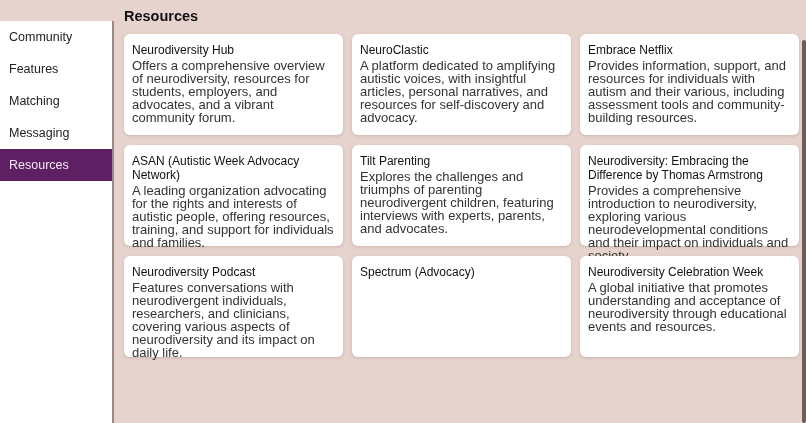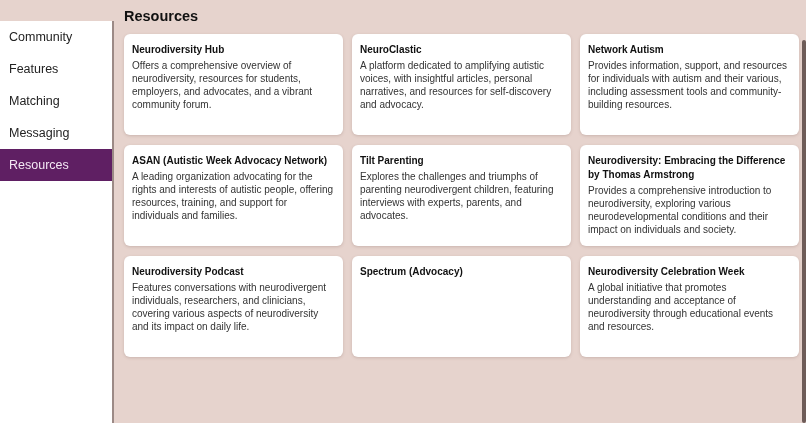--- a/index.html
+++ b/index.html
@@ -41,25 +41,25 @@
     grid-auto-rows: 101px;
     column-gap: 9px; row-gap: 10px;
   }
   .card {
     background: #ffffff;
     border-radius: 6px;
     padding: 9px 8px;
     box-shadow: 0 1px 3px rgba(120, 90, 85, 0.25);
   }
   .card-title {
-    font-size: 10px; font-weight: bold; color: #111;
+    font-size: 12px; font-weight: normal; color: #111;
     line-height: 14px; margin-bottom: 2px;
   }
   .card-desc {
-    font-size: 10px; color: #333; line-height: 13px;
+    font-size: 13px; color: #333; line-height: 13px;
   }
   .scrollbar {
     position: absolute; right: 0; top: 40px;
     width: 4px; height: 383px;
     background: #6e5c58;
     border-radius: 2px;
   }
 </style>
 </head>
 <body>
@@ -77,21 +77,21 @@
   <div class="grid">
     <div class="card">
       <div class="card-title">Neurodiversity Hub</div>
       <div class="card-desc">Offers a comprehensive overview of neurodiversity, resources for students, employers, and advocates, and a vibrant community forum.</div>
     </div>
     <div class="card">
       <div class="card-title">NeuroClastic</div>
       <div class="card-desc">A platform dedicated to amplifying autistic voices, with insightful articles, personal narratives, and resources for self-discovery and advocacy.</div>
     </div>
     <div class="card">
-      <div class="card-title">Network Autism</div>
+      <div class="card-title">Embrace Netflix</div>
       <div class="card-desc">Provides information, support, and resources for individuals with autism and their various, including assessment tools and community-building resources.</div>
     </div>
     <div class="card">
       <div class="card-title">ASAN (Autistic Week Advocacy Network)</div>
       <div class="card-desc">A leading organization advocating for the rights and interests of autistic people, offering resources, training, and support for individuals and families.</div>
     </div>
     <div class="card">
       <div class="card-title">Tilt Parenting</div>
       <div class="card-desc">Explores the challenges and triumphs of parenting neurodivergent children, featuring interviews with experts, parents, and advocates.</div>
     </div>

